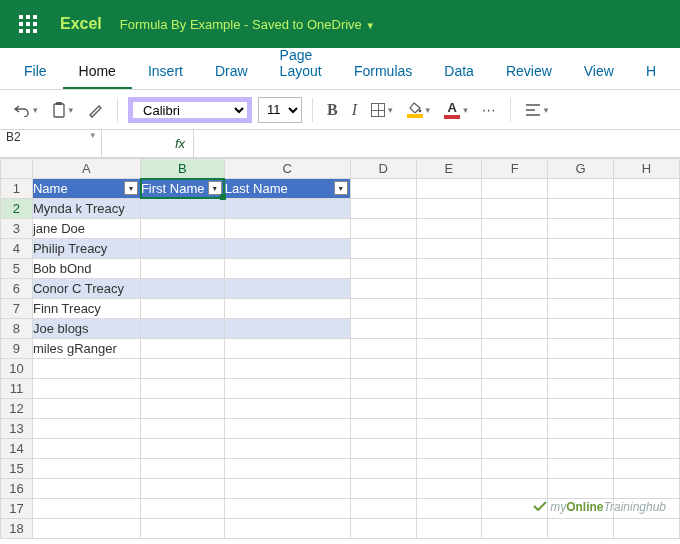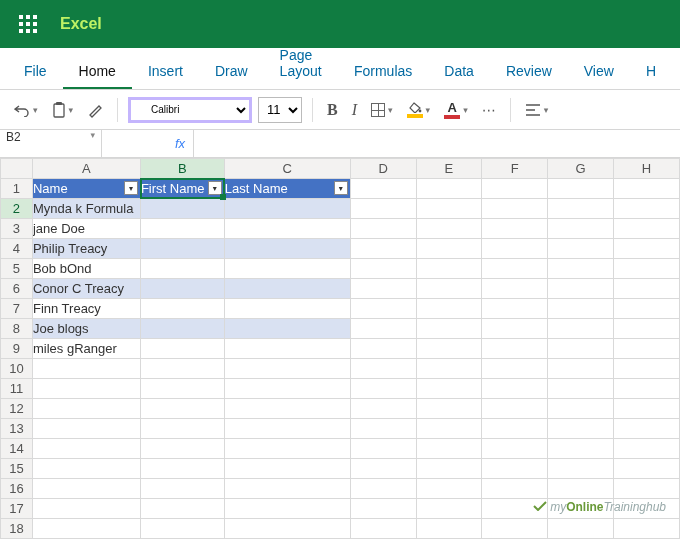--- a/index.html
+++ b/index.html
@@ -16,39 +16,39 @@
 
 .tabs { display: flex; align-items: flex-end; height: 42px; padding: 0 8px; border-bottom: 1px solid #d6d6d6; gap: 0; }
 .tab { padding: 10px 16px 8px; font-size: 14px; color: #0369a1; cursor: pointer; border-bottom: 2px solid transparent; }
 .tab.active { font-weight: 400; color: #111; border-bottom: 2px solid #107c41; }
 
 
 .toolbar { display: flex; align-items: center; height: 40px; padding: 4px 10px; gap: 6px; border-bottom: 1px solid #d6d6d6; color: #555; }
 .tbtn { display: inline-flex; align-items: center; gap: 2px; padding: 3px 4px; cursor: pointer; border-radius: 3px; }
 .tbtn .dd { font-size: 9px; color: #777; margin-left: 1px; }
 .sep { width: 1px; height: 24px; background: #ddd; margin: 0 4px; }
-.font-name { border: 3px solid #c4b5fd; height: 26px; width: 124px; font-size: 10px; padding: 0 16px; background: #fff; }
+.font-name { border: 5px solid #c4b5fd; height: 26px; width: 124px; font-size: 13px; padding: 0 6px; background: #fff; }
 .font-size { border: 1px solid #bbb; height: 26px; width: 44px; font-size: 13px; padding: 0 4px; background: #fff; }
 .bold { font-weight: 700; font-size: 16px; font-family: "Times New Roman", serif; }
 .italic { font-style: italic; font-size: 16px; font-family: "Times New Roman", serif; }
 .border-ico { width:14px; height:14px; border:1px solid #666; position:relative; }
 .border-ico::before, .border-ico::after { content:""; position:absolute; background:#666; }
 .border-ico::before { left:50%; top:0; bottom:0; width:1px; }
 .border-ico::after { top:50%; left:0; right:0; height:1px; }
 .fill-bar { width:16px; height:4px; background:#ffc000; }
 .fontcolor-ico { font-size:13px; font-weight:600; color:#333; line-height:1; }
 .fontcolor-bar { width:16px; height:4px; background:#d13438; }
 .stack { display:flex; flex-direction:column; align-items:center; gap:1px; }
 
 
 .fbar { display:flex; align-items:center; height:28px; border-bottom:1px solid #d6d6d6; }
 .namebox { width:102px; height:100%; border-right:1px solid #d6d6d6; display:flex; align-items:flex-start; padding:0 6px; font-size:12px; justify-content:space-between; background:#fff; }
 .namebox .dd { font-size:9px; color:#888; }
 .fxgap { width:92px; height:100%; border-right:1px solid #d6d6d6; display:flex; align-items:center; justify-content:flex-end; padding-right:8px; }
-.fx { font-style:italic; font-size:13px; color:#3b82f6; }
+.fx { font-style:italic; font-size:13px; color:#14532d; }
 .formula-input { flex:1; height:100%; border:none; padding:0 6px; font-size:13px; outline:none; }
 
 
 .grid-wrap { position:relative; overflow:hidden; height: calc(544px - 48px - 42px - 40px - 28px); }
 .grid { border-collapse: collapse; table-layout: fixed; }
 .grid th, .grid td { border:1px solid #d9d9d9; font-weight:normal; padding:0; }
 .colhead { background:#f3f2f1; text-align:center; font-size:13px; height:20px; color:#555; }
 .rowhead { background:#f3f2f1; text-align:center; font-size:13px; width:32px; color:#555; }
 .corner { background:#f3f2f1; width:32px; height:20px; }
 .rowhead.sel, .colhead.sel { background:#d6ead8; color:#0a6332; }
@@ -83,20 +83,24 @@
       <span></span>
       <span></span>
       <span></span>
       <span></span>
       <span></span>
       <span></span>
       <span></span>
       <span></span>
   </div>
   <div class="app-name">Excel</div>
+  <div class="doc-title">
+    <span>Formula By Example - Saved to OneDrive</span>
+    <span class="chev">▾</span>
+  </div>
 </div>
 
 <div class="tabs">
   <div class="tab">File</div>
   <div class="tab active">Home</div>
   <div class="tab">Insert</div>
   <div class="tab">Draw</div>
   <div class="tab">Page Layout</div>
   <div class="tab">Formulas</div>
   <div class="tab">Data</div>
@@ -204,21 +208,21 @@
     <td class="cell tblhdr c-B"><span>First Name</span><span class="filter">▾</span></td>
     <td class="cell tblhdr c-C"><span>Last Name</span><span class="filter">▾</span></td>
     <td class="cell c-D"></td>
           <td class="cell c-E"></td>
           <td class="cell c-F"></td>
           <td class="cell c-G"></td>
           <td class="cell c-H"></td>
   </tr>
   <tr class="band-even">
     <th class="rowhead sel">2</th>
-    <td class="cell datacell c-A">Mynda k Formula</td>
+    <td class="cell datacell c-A">Mynda k Treacy</td>
     <td class="cell datacell c-B"></td>
     <td class="cell datacell c-C"></td>
     <td class="cell c-D"></td>
           <td class="cell c-E"></td>
           <td class="cell c-F"></td>
           <td class="cell c-G"></td>
           <td class="cell c-H"></td>
   </tr>
   <tr class="band-odd">
     <th class="rowhead">3</th>

